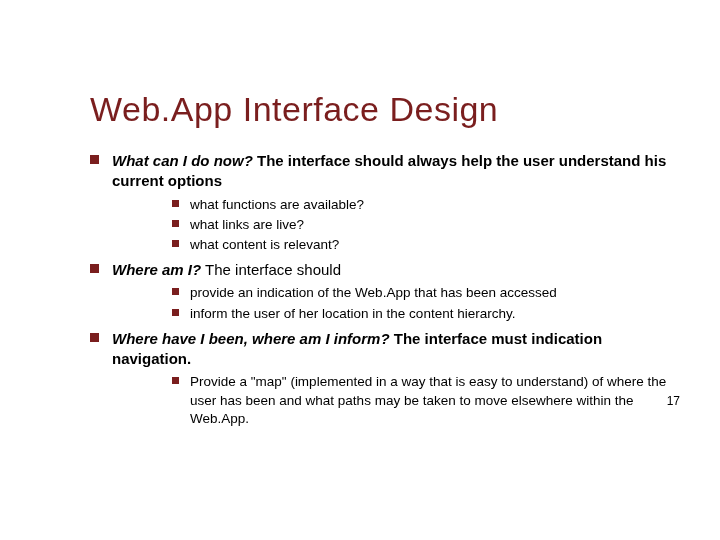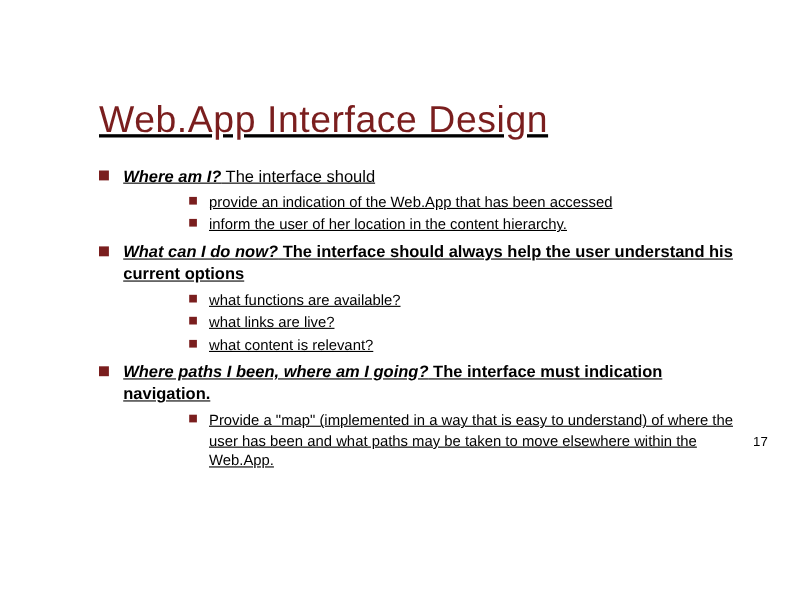--- a/index.html
+++ b/index.html
@@ -11,21 +11,20 @@
     font-family: Arial, Helvetica, sans-serif;
     color: #000;
     position: relative;
   }
   .slide {
     box-sizing: border-box;
     padding: 90px 50px 0 90px;
     width: 720px;
     height: 428px;
     position: relative;
-    text-decoration: underline;
   }
   .title {
     font-size: 34px;
     color: #7a1e1e;
     margin: 0 0 22px 0;
     font-weight: normal;
     letter-spacing: 0.5px;
   }
   ul.level1 {
     list-style: none;
@@ -66,39 +65,39 @@
     left: 0;
     top: 4px;
     width: 7px;
     height: 7px;
     background: #7a1e1e;
   }
   .em { font-style: italic; }
   .bold { font-weight: bold; }
   .pagenum {
     position: absolute;
-    right: 22px;
+    right: 40px;
     bottom: 20px;
     font-size: 12px;
     color: #000;
   }
 </style>
 </head>
 <body>
 
 <div class="slide">
   <h1 class="title">Web.App Interface Design</h1>
   <ul class="level1" id="lvl1">
-      <li><span class="em bold">Where am I?</span><span>  The interface should</span><ul class="level2">
-          <li>provide an indication of the Web.App that has been accessed</li>
-          <li>inform the user of her location in the content hierarchy.</li>
-        </ul></li>
       <li><span class="em bold">What can I do now?</span><span class="bold"> The interface should always help the user understand his current options</span><ul class="level2">
           <li>what functions are available?</li>
           <li>what links are live?</li>
           <li>what content is relevant?</li>
         </ul></li>
-      <li><span class="em bold">Where paths I been, where am I going?</span><span class="bold">  The interface must indication navigation.</span><ul class="level2">
+      <li><span class="em bold">Where am I?</span><span>  The interface should</span><ul class="level2">
+          <li>provide an indication of the Web.App that has been accessed</li>
+          <li>inform the user of her location in the content hierarchy.</li>
+        </ul></li>
+      <li><span class="em bold">Where have I been, where am I inform?</span><span class="bold">  The interface must indication navigation.</span><ul class="level2">
           <li>Provide a "map" (implemented in a way that is easy to understand) of where the user has been and what paths may be taken to move elsewhere within the Web.App.</li>
         </ul></li>
     </ul>
   <div class="pagenum">17</div>
 </div>
 
 </body></html>

